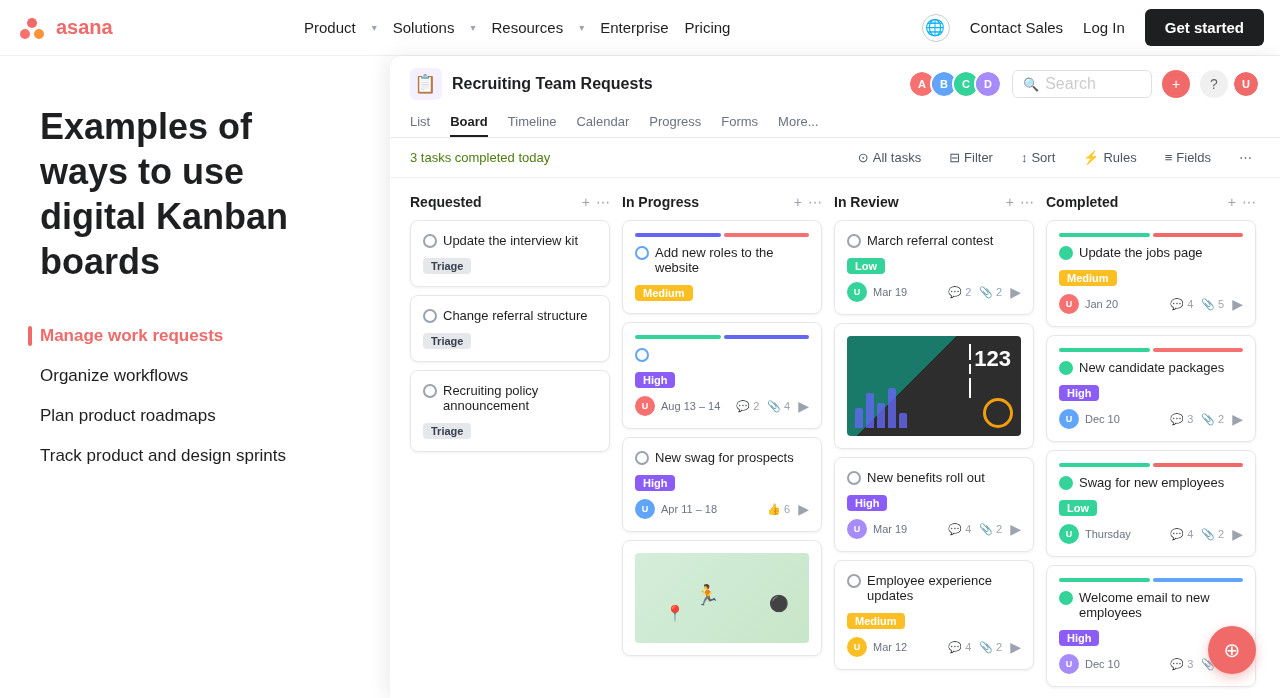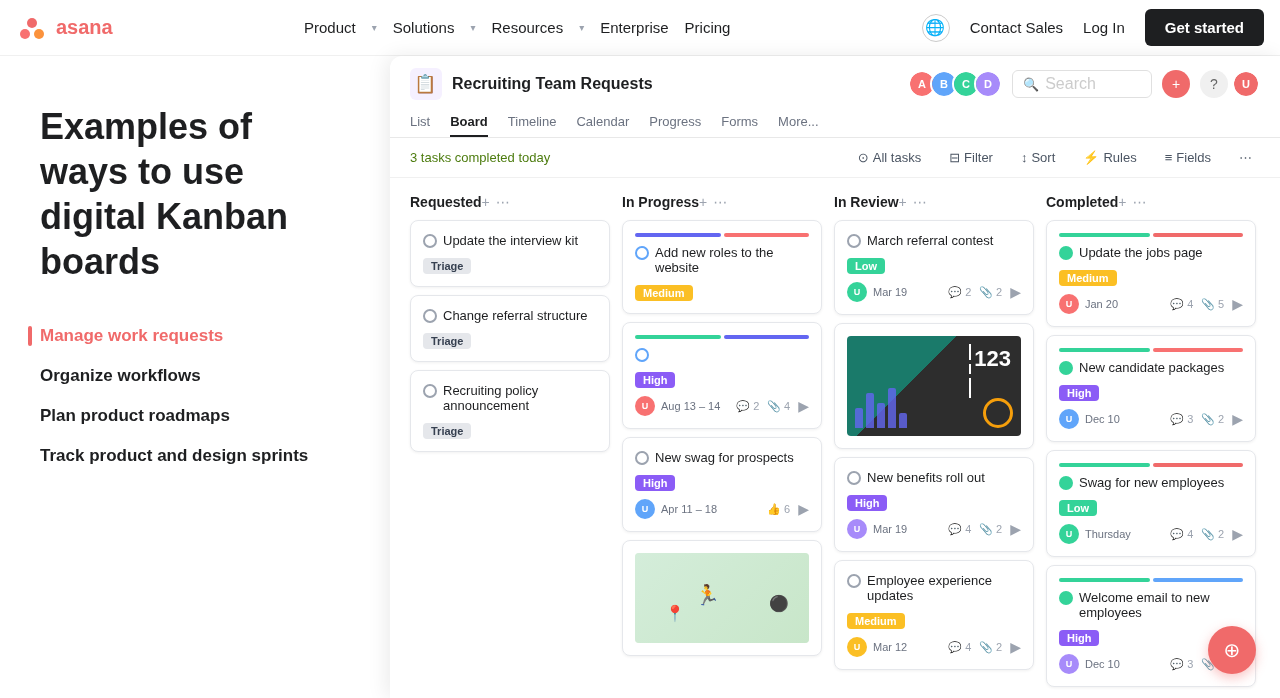--- a/index.html
+++ b/index.html
@@ -16,21 +16,21 @@
     .nav-login { font-size: 15px; color: #1e1f21; cursor: pointer; }
     .nav-get-started { background: #1e1f21; color: #fff; border: none; border-radius: 6px; padding: 10px 20px; font-size: 15px; font-weight: 600; cursor: pointer; }
     .nav-globe { width: 28px; height: 28px; border: 1.5px solid #ccc; border-radius: 50%; display: flex; align-items: center; justify-content: center; color: #555; cursor: pointer; font-size: 16px; }
 
     
     .main-layout { display: flex; height: calc(698px - 56px); }
 
     
     .left-panel { width: 390px; padding: 48px 40px; flex-shrink: 0; }
     .left-title { font-size: 36px; font-weight: 700; color: #1e1f21; line-height: 1.25; margin-bottom: 32px; }
-    .left-nav-item { font-size: 17px; color: #1e1f21; padding: 10px 0; cursor: pointer; display: flex; align-items: center; font-weight: bold; }
+    .left-nav-item { font-size: 17px; color: #1e1f21; padding: 10px 0; cursor: pointer; display: flex; align-items: center; }
     .left-nav-item.active { color: #f06a6a; font-weight: 600; }
     .left-nav-item.active::before { content: ''; display: block; width: 4px; height: 20px; background: #f06a6a; border-radius: 2px; margin-right: 8px; margin-left: -12px; }
     .left-nav-item:not(.active) { padding-left: 0; }
 
     
     .app-panel { flex: 1; background: #fff; border-radius: 12px 0 0 0; overflow: hidden; display: flex; flex-direction: column; box-shadow: -4px 0 20px rgba(0,0,0,0.08); }
 
     
     .app-header { padding: 12px 20px 0; border-bottom: 1px solid #e8e8e8; }
     .app-header-top { display: flex; align-items: center; justify-content: space-between; margin-bottom: 8px; }
@@ -52,21 +52,21 @@
 
     
     .toolbar { display: flex; align-items: center; justify-content: space-between; padding: 8px 20px; border-bottom: 1px solid #f0f0f0; }
     .toolbar-left { font-size: 13px; color: #4d7c0f; }
     .toolbar-right { display: flex; gap: 12px; align-items: center; }
     .toolbar-btn { display: flex; align-items: center; gap: 4px; font-size: 13px; color: #4b5563; cursor: pointer; padding: 4px 8px; border-radius: 4px; }
 
     
     .kanban-board { display: flex; gap: 12px; padding: 16px 20px; overflow-x: auto; flex: 1; align-items: flex-start; }
     .kanban-col { width: 200px; flex-shrink: 0; }
-    .col-header { display: flex; align-items: center; justify-content: flex-start; margin-bottom: 10px; }
+    .col-header { display: flex; align-items: center; justify-content: space-between; margin-bottom: 10px; }
     .col-title { font-size: 14px; font-weight: 600; color: #1e1f21; }
     .col-actions { display: flex; gap: 6px; align-items: center; }
     .col-action-btn { color: #9ca3af; cursor: pointer; font-size: 14px; }
 
     
     .card { background: #fff; border: 1px solid #e5e7eb; border-radius: 8px; padding: 12px; margin-bottom: 8px; box-shadow: 0 1px 3px rgba(0,0,0,0.06); }
     .card-title { font-size: 13px; color: #1e1f21; margin-bottom: 8px; display: flex; align-items: flex-start; gap: 6px; }
     .card-circle { width: 14px; height: 14px; border-radius: 50%; border: 2px solid #9ca3af; flex-shrink: 0; margin-top: 1px; }
     .card-circle.done { border-color: #34d399; background: #34d399; }
     .card-circle.inprog { border-color: #60a5fa; }

